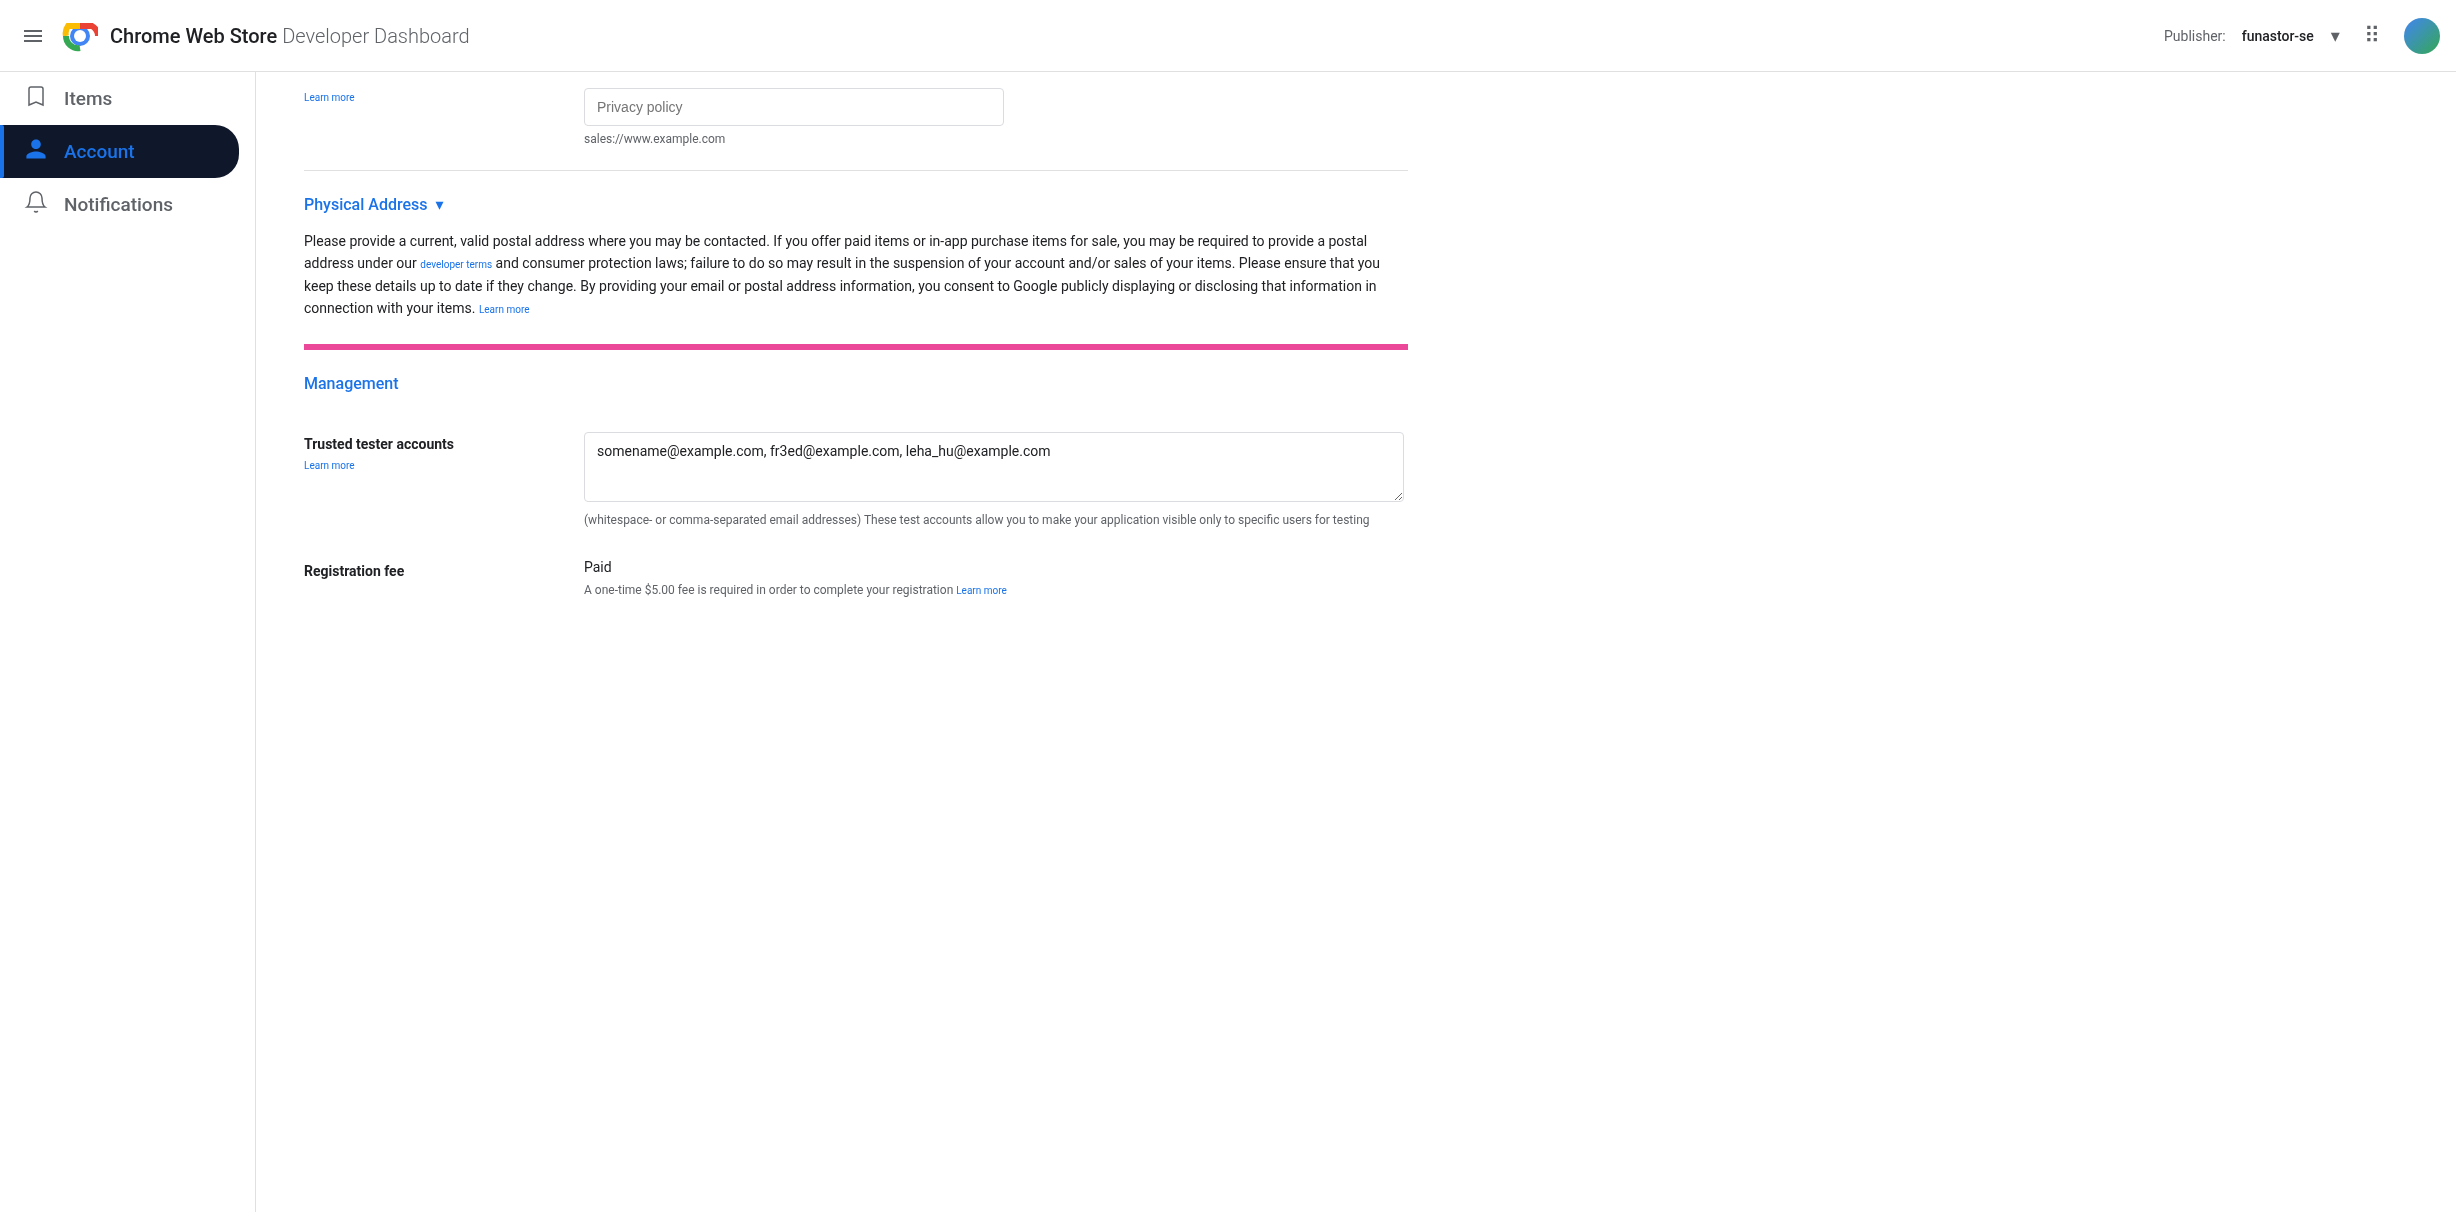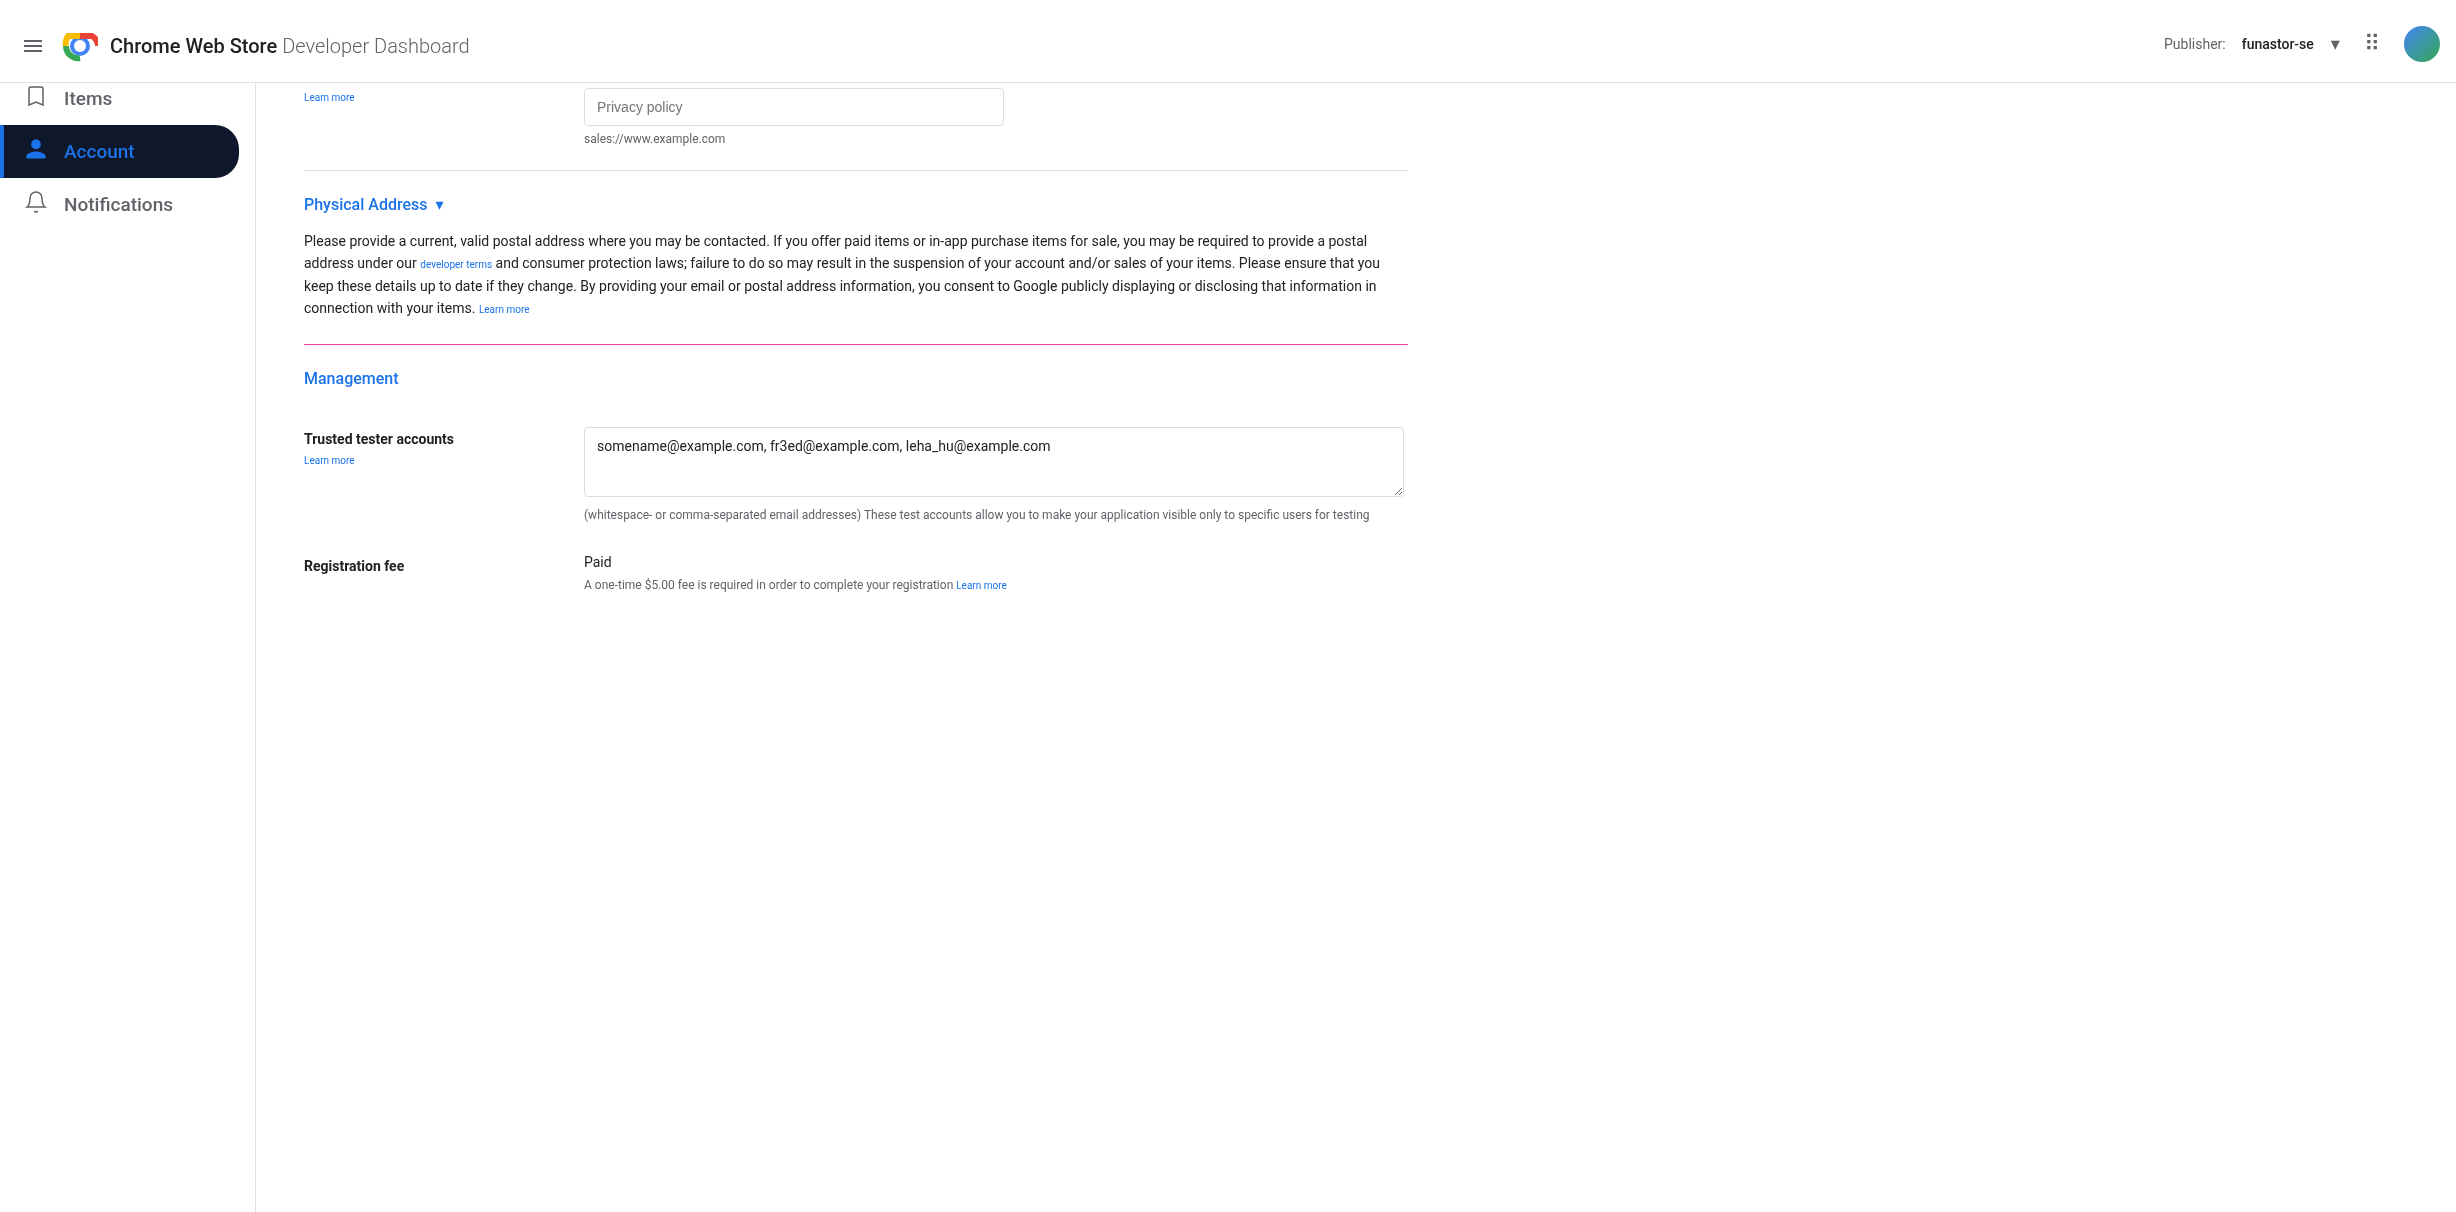--- a/index.html
+++ b/index.html
@@ -1,22 +1,22 @@
 <!DOCTYPE html>
 <html><head>
   <meta charset="utf-8">
   <style>
     * { box-sizing: border-box; margin: 0; padding: 0; }
     body { font-family: 'Roboto', Arial, sans-serif; font-size: 14px; color: #202124; background: #f8f9fa; }
 
     
     .header {
       display: flex;
-      align-items: flex-end;
-      height: 83px;
+      align-items: center;
+      height: 72px;
       background: #fff;
       border-bottom: 1px solid #e0e0e0;
       padding: 18px 16px;
       position: fixed;
       top: 0;
       left: 0;
       right: 0;
       z-index: 100;
     }
     .header-left {
@@ -179,21 +179,21 @@
     }
     .field-hint {
       margin-top: 6px;
       font-size: 12px;
       color: #5f6368;
     }
 
     
     .physical-address-section {
       padding: 24px 0;
-      border-bottom: 1px solid #ec4899;
+      border-bottom: 6px solid #ec4899;
     }
     .section-title-row {
       display: flex;
       align-items: center;
       gap: 8px;
       margin-bottom: 16px;
     }
     .section-title {
       color: #1a73e8;
       font-size: 16px;

